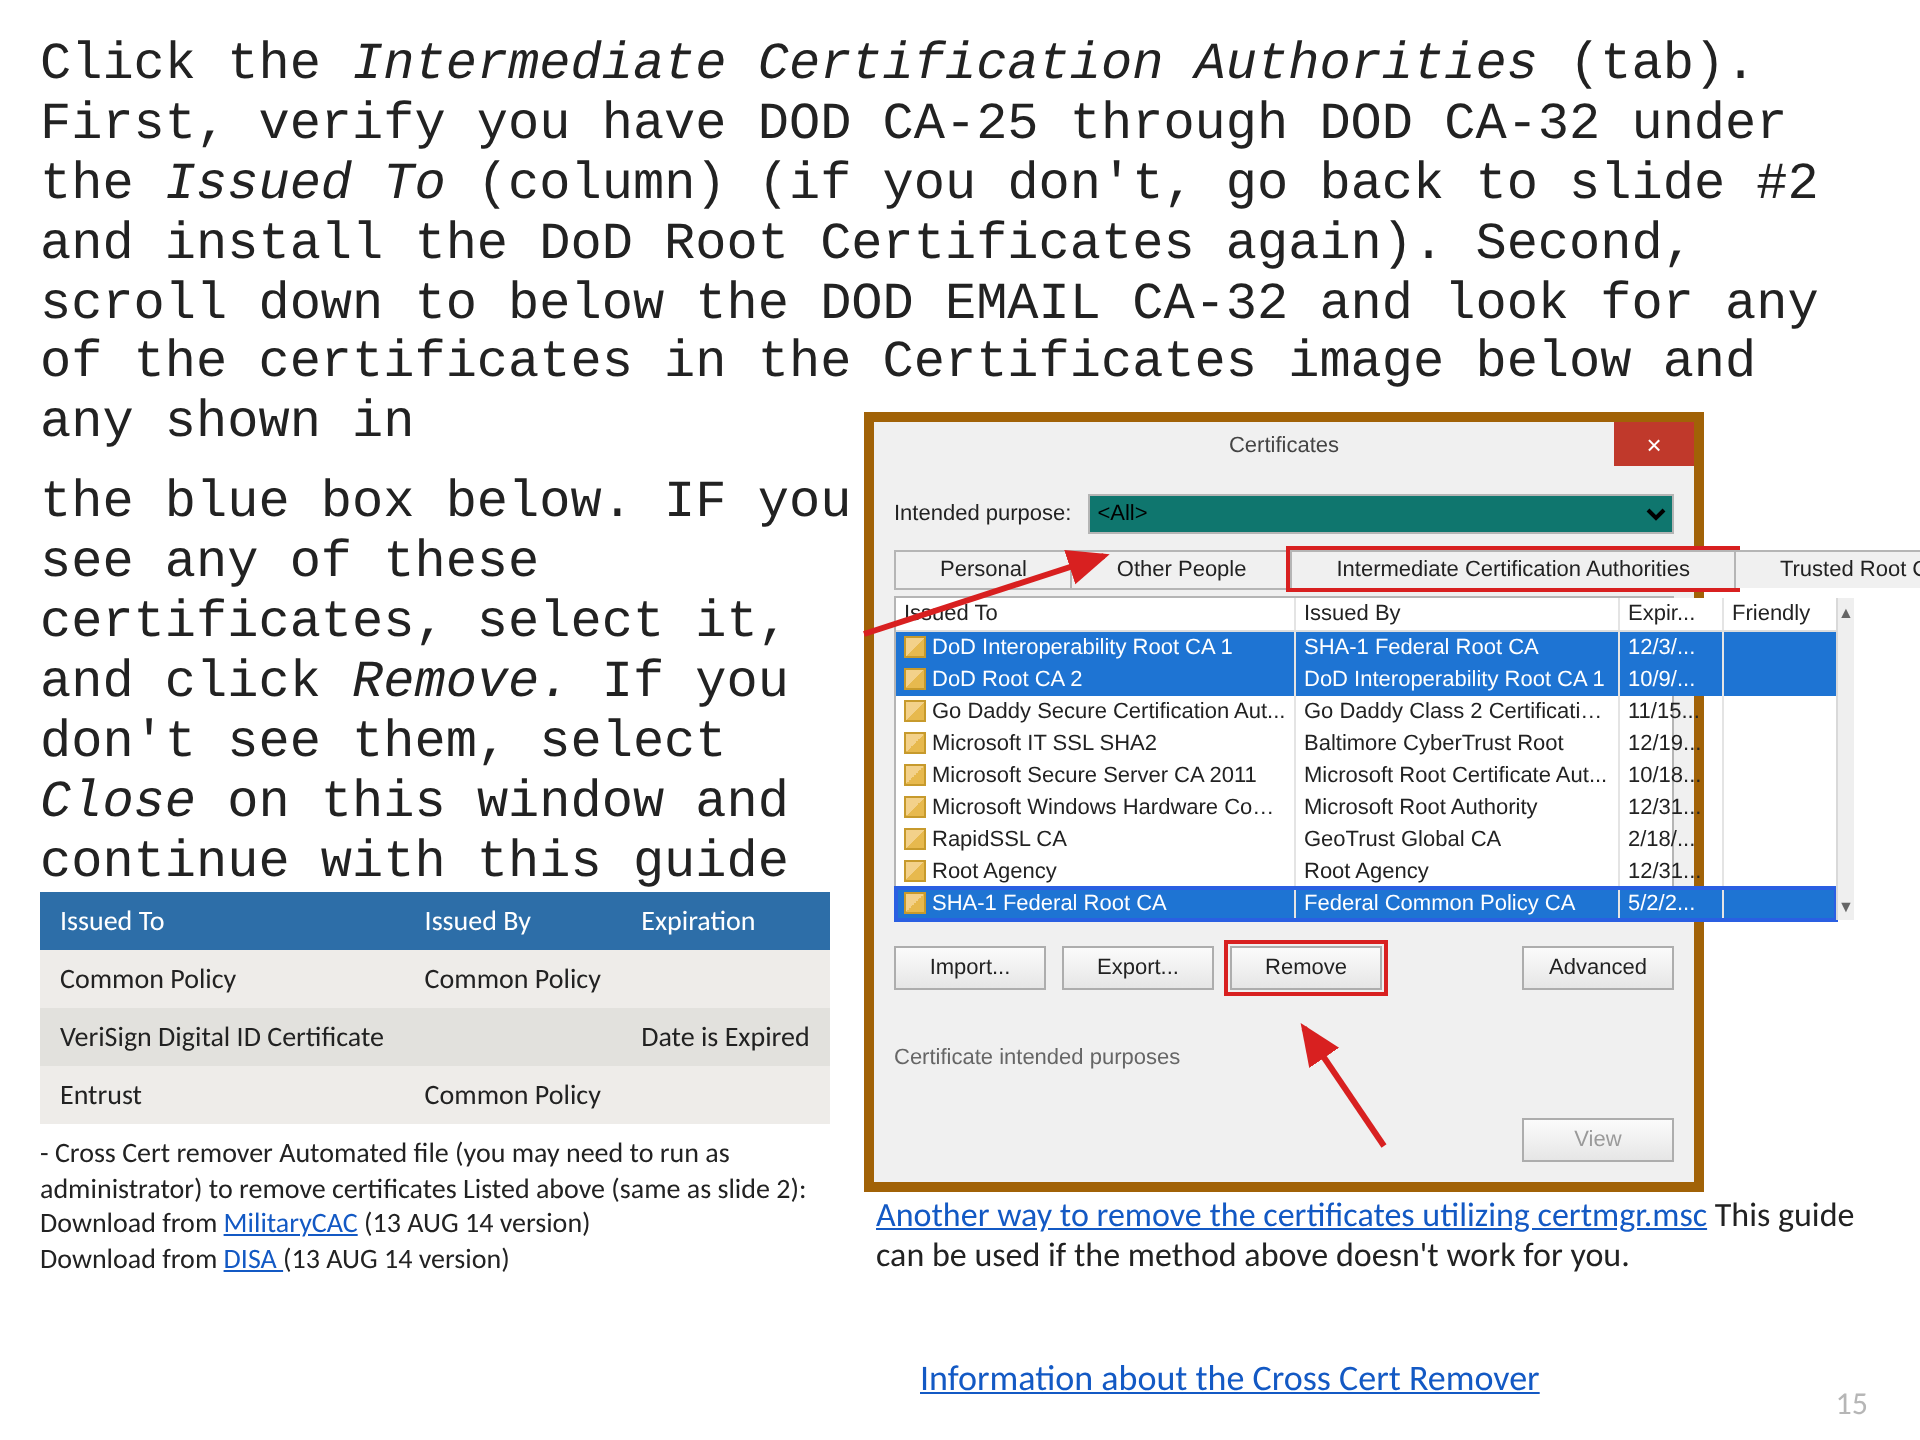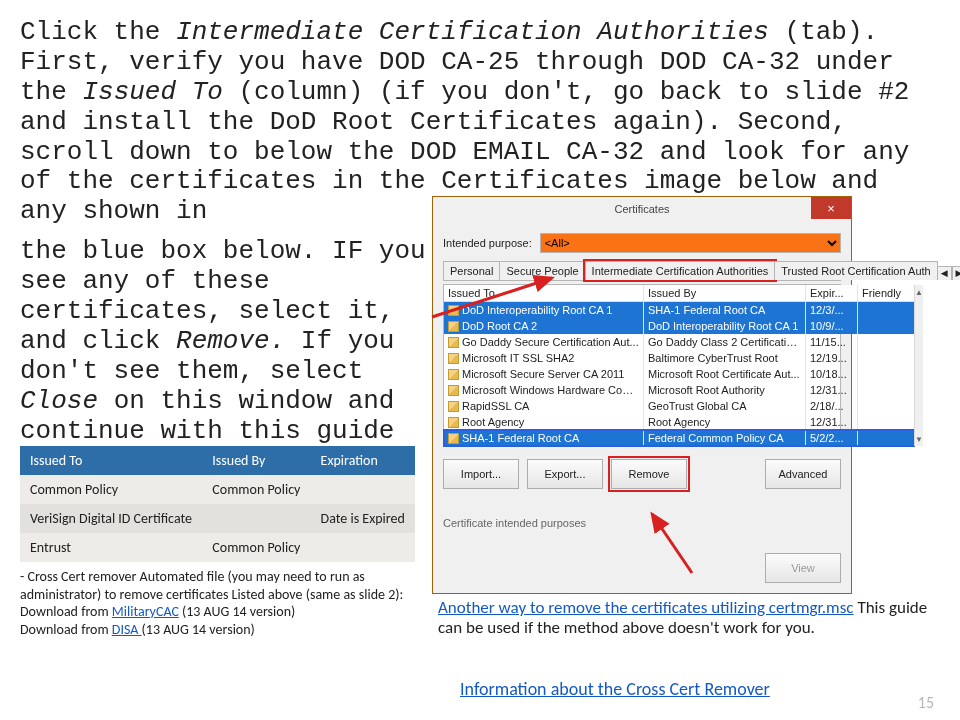--- a/index.html
+++ b/index.html
@@ -49,25 +49,25 @@
     font-size: 14px;
     width: 400px;
     line-height: 1.25;
     margin-top: 6px;
   }
   .lnk { color: #1359c4; text-decoration: underline; cursor: pointer; }
   
   
   .dlg {
     position: absolute;
-    top: 196px;
+    top: 206px;
     left: 432px;
     width: 420px;
     background: #f0f0f0;
-    border: 1px solid #a16207;
+    border: 5px solid #a16207;
     font-size: 11px;
     font-family: "Segoe UI", Tahoma, sans-serif;
   }
   .dlg-titlebar {
     height: 24px;
     display:flex;
     align-items:center;
     justify-content:center;
     position:relative;
     color:#444;
@@ -75,30 +75,30 @@
   .dlg-close {
     position:absolute; right:0; top:0;
     width:40px; height:22px;
     background:#c0392b; color:#fff;
     display:flex; align-items:center; justify-content:center;
     font-size:13px;
   }
   .dlg-body { padding: 8px 10px 10px 10px; }
   .dlg-row { display:flex; align-items:center; gap:8px; margin:4px 0 8px 0;}
   .dlg-row select{
-    flex:1; height:20px; font-size:11px; border:1px solid #b5b5b5; background:#f97316;
+    flex:1; height:20px; font-size:11px; border:1px solid #b5b5b5; background:#0f766e;
   }
   .tabs {
     display:flex;
     border-bottom:1px solid #b5b5b5;
     font-size:11px;
     align-items:flex-end;
   }
   .tab {
-    padding:3px 6px;
+    padding:3px 22px;
     border:1px solid #b5b5b5;
     border-bottom:none;
     background:#f0f0f0;
     margin-right:-1px;
     white-space:nowrap;
     position:relative;
   }
   .tab.active {
     outline:2px solid #d82020;
     outline-offset:0;
@@ -146,21 +146,21 @@
     display:flex; flex-direction:column; justify-content:space-between;
   }
   .scroll-arrow{height:14px;display:flex;align-items:center;justify-content:center;font-size:8px;color:#666;}
   .list-body{display:flex;}
   .list-rows{flex:1;}
   .btnrow{display:flex;gap:8px; margin-top:12px;}
   .btn{
     min-width:76px; height:22px;
     border:1px solid #adadad;
     background:linear-gradient(#fbfbfb,#e6e6e6);
-    font-size:11px; padding:14px 12px;
+    font-size:11px; padding:2px 12px;
     display:flex; align-items:center; justify-content:center;
   }
   .btn.remove{ outline:2px solid #d82020; outline-offset:1px;text-align:right;}
   .btn.disabled{ color:#9a9a9a; }
   .section-lbl{ color:#666; margin-top:28px; }
   .bottom-right-group{ display:flex; justify-content:flex-end; margin-top:24px;}
   
   .arrow {
     position:absolute;
     pointer-events:none;
@@ -242,21 +242,21 @@
   </div>
   <div class="dlg-body">
     <div class="dlg-row">
       <span>Intended purpose:</span>
       <select>
         <option>&lt;All&gt;</option>
       </select>
     </div>
     <div class="tabs">
       <div class="tab">Personal</div>
-      <div class="tab">Secure People</div>
+      <div class="tab">Other People</div>
       <div class="tab active">Intermediate Certification Authorities</div>
       <div class="tab">Trusted Root Certification Auth</div>
       <div class="tab-nav">◀</div>
       <div class="tab-nav">▶</div>
     </div>
 
     <div class="list-wrap">
       <div class="list-body">
         <div class="list-rows">
           <div class="list-head">

